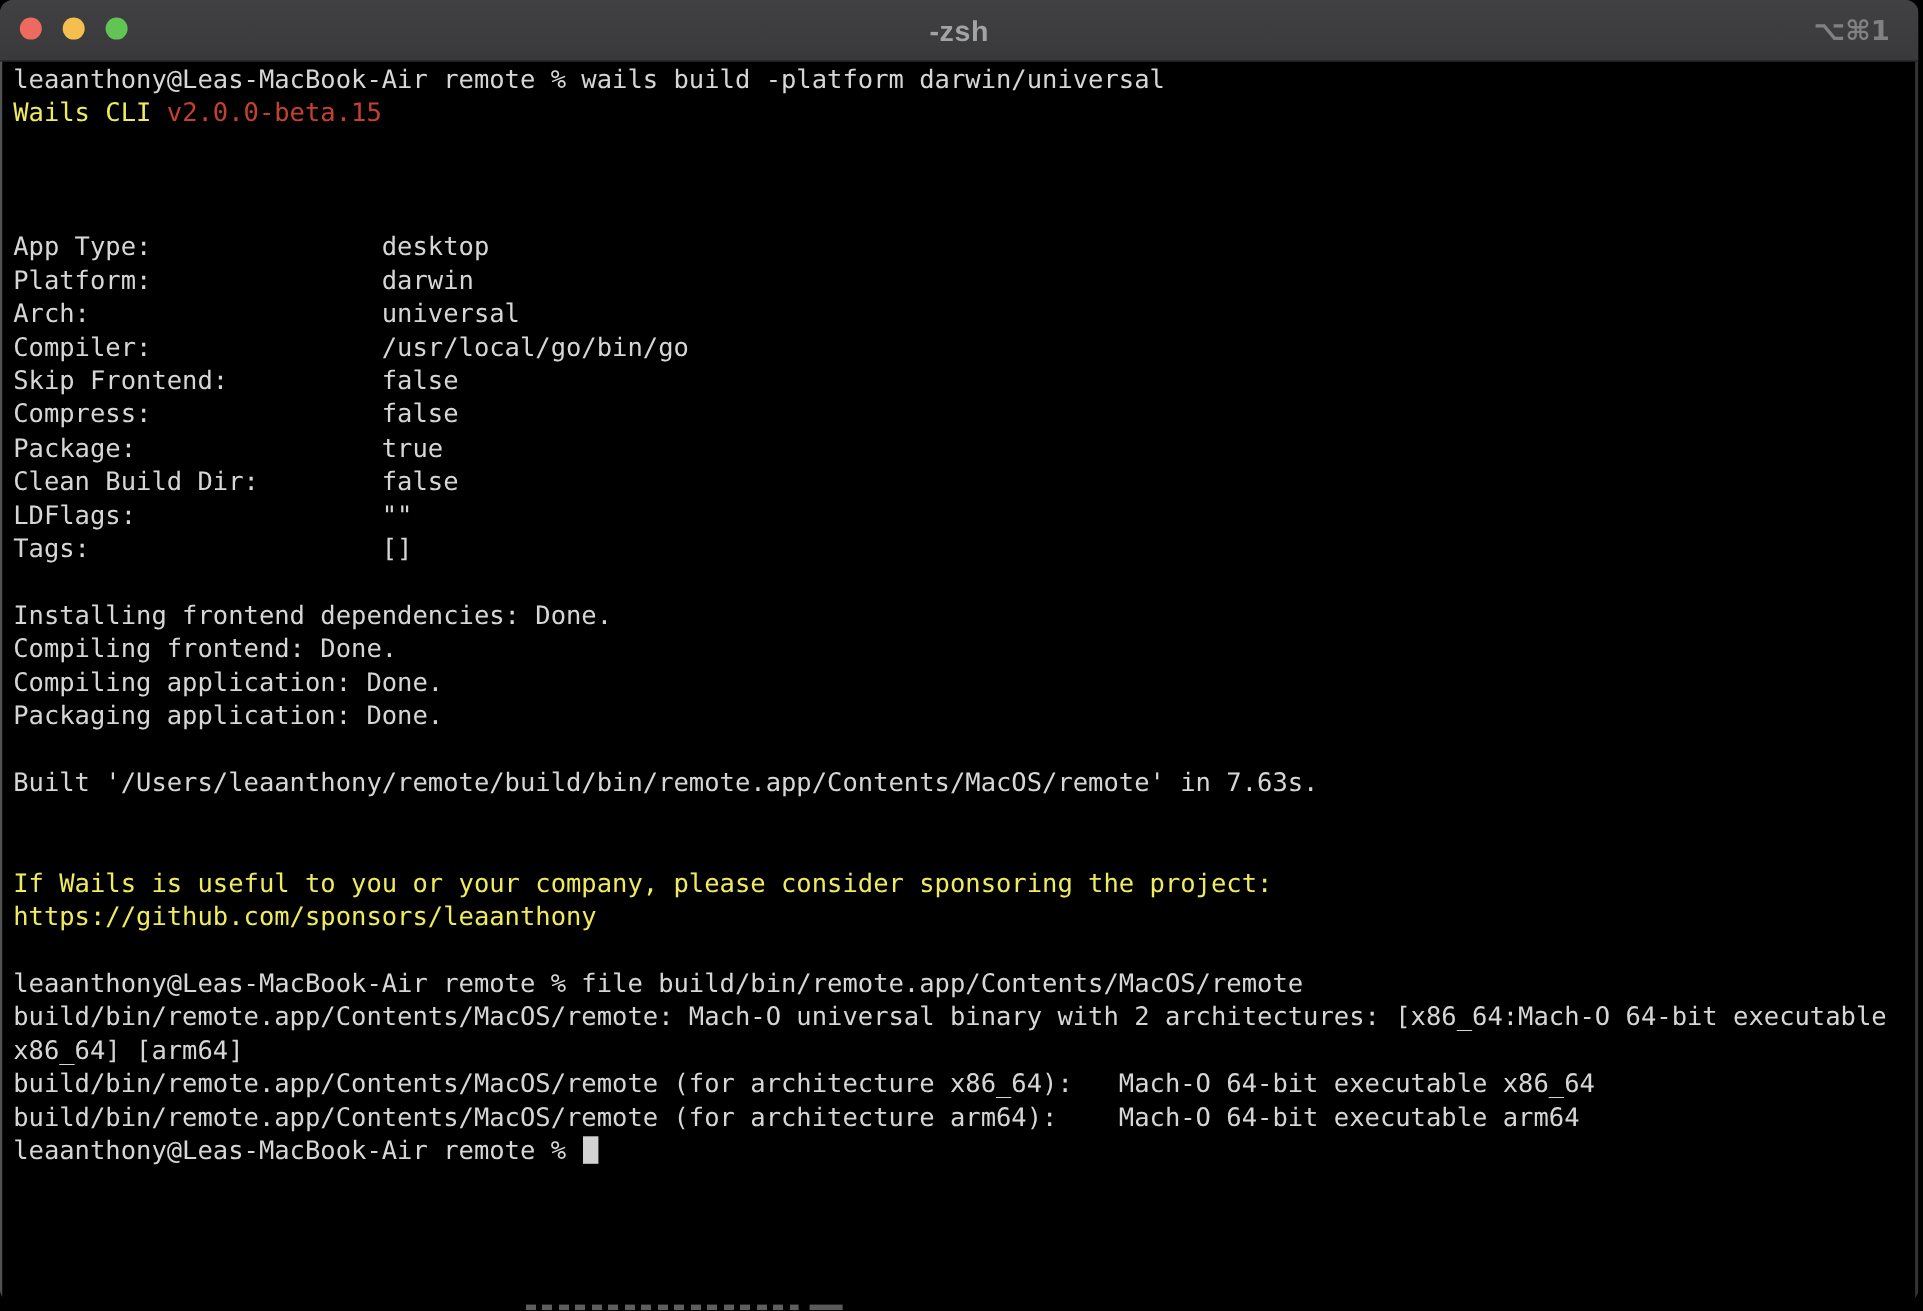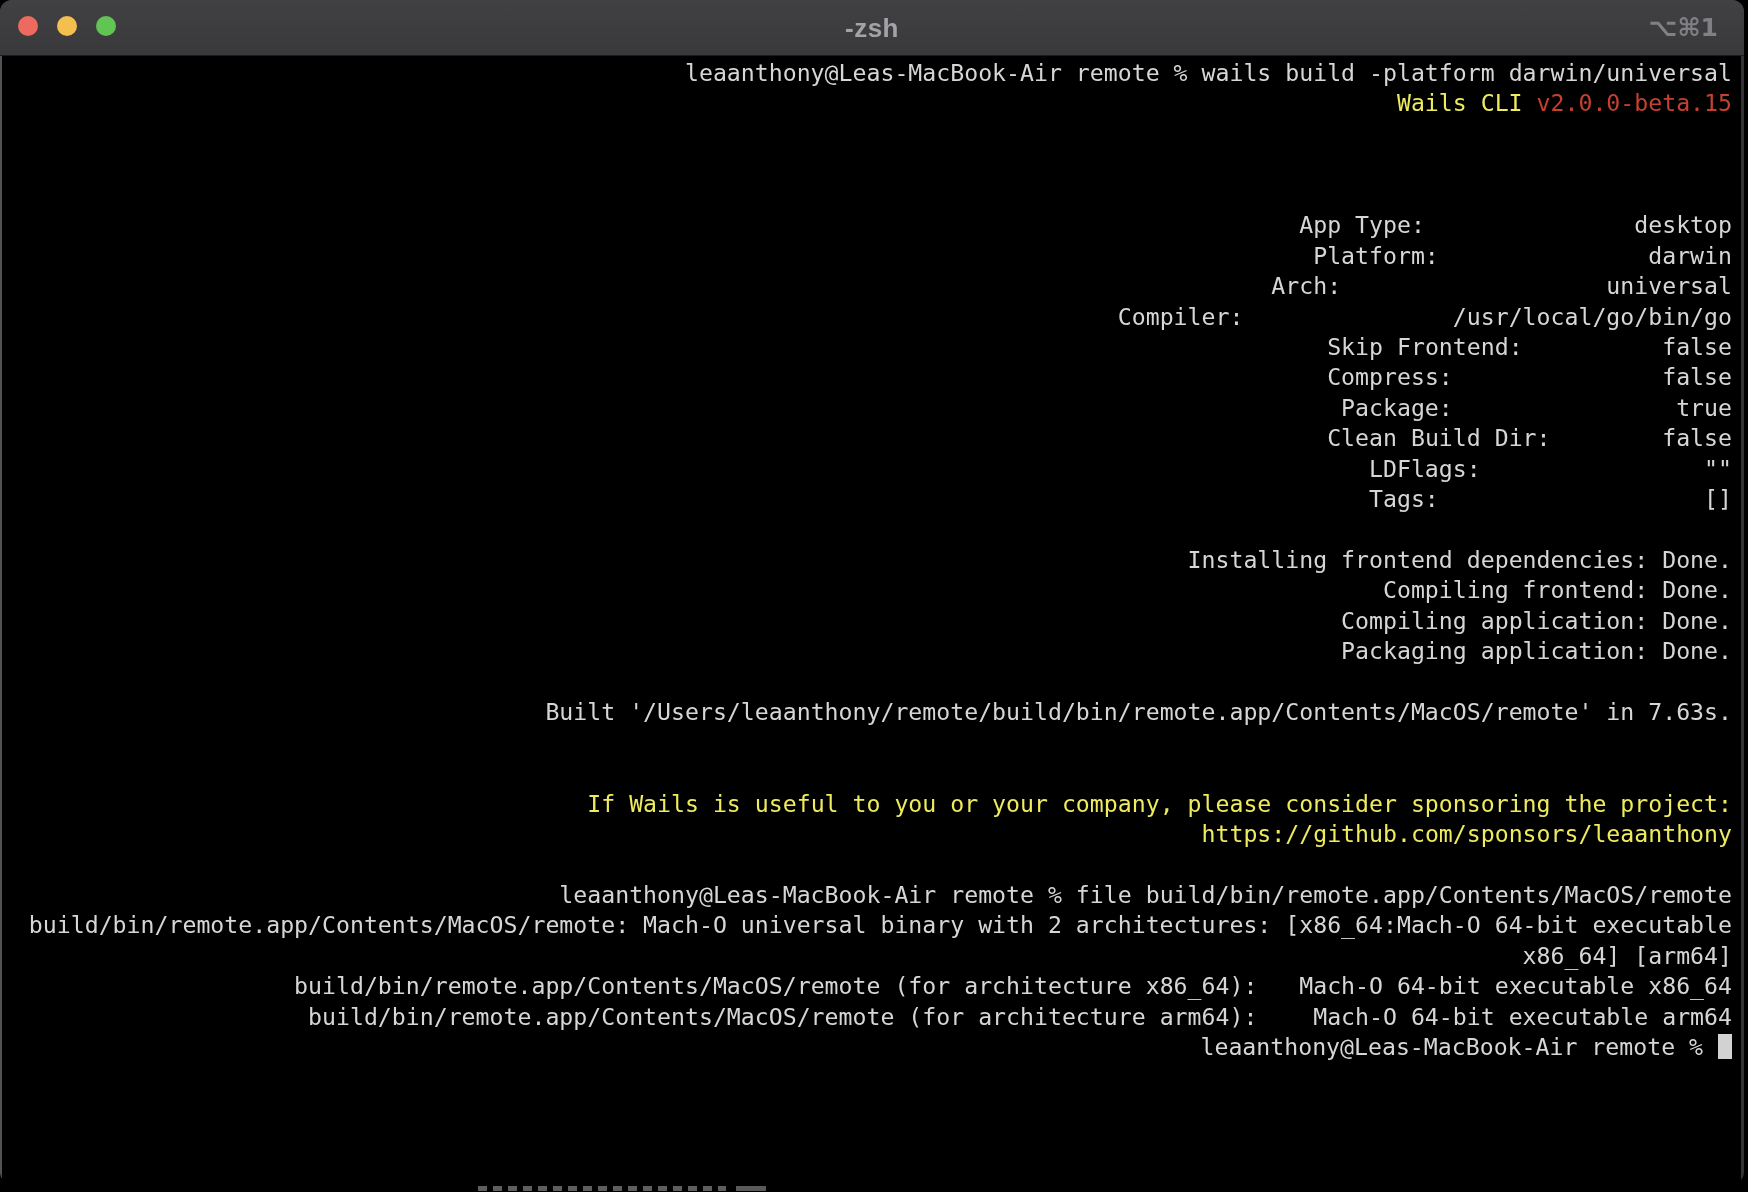--- a/index.html
+++ b/index.html
@@ -92,21 +92,20 @@
     padding: 2px 12px 0 12px;
     font-family: "DejaVu Sans Mono", monospace;
     font-size: 23.2px;
     line-height: 30.45px;
     white-space: pre;
     z-index: 2;
   }
   .t-line {
     height: 30.45px;
     white-space: pre;
-    text-align: right;
   }
   .cursor-block {
     display: inline-block;
     width: 14px;
     height: 25px;
     margin-bottom: -4px;
     margin-left: 1px;
   }
   
   .peek {

